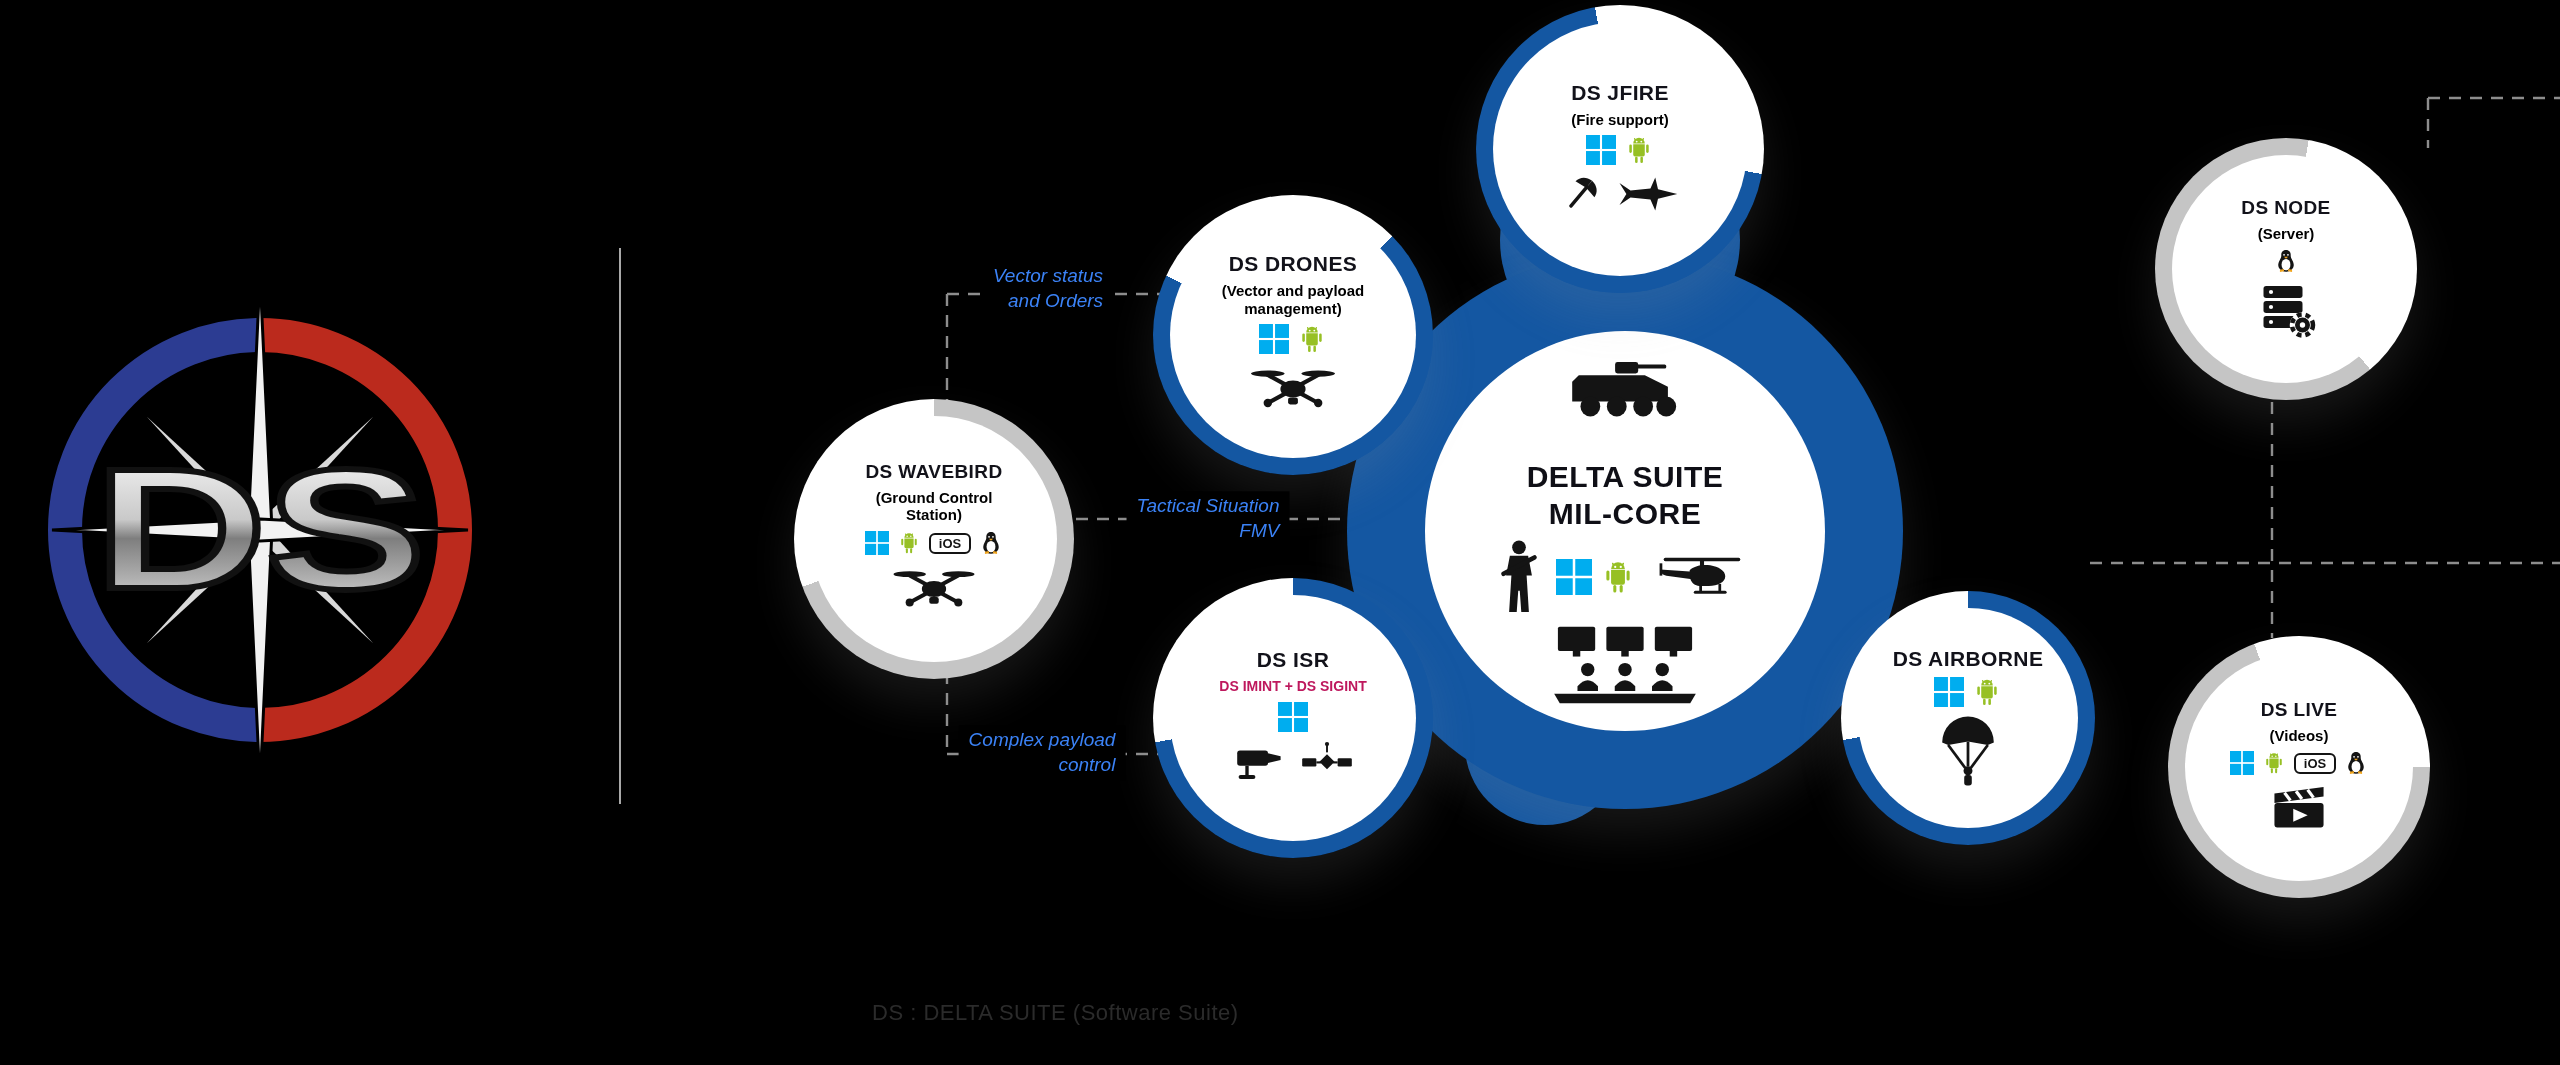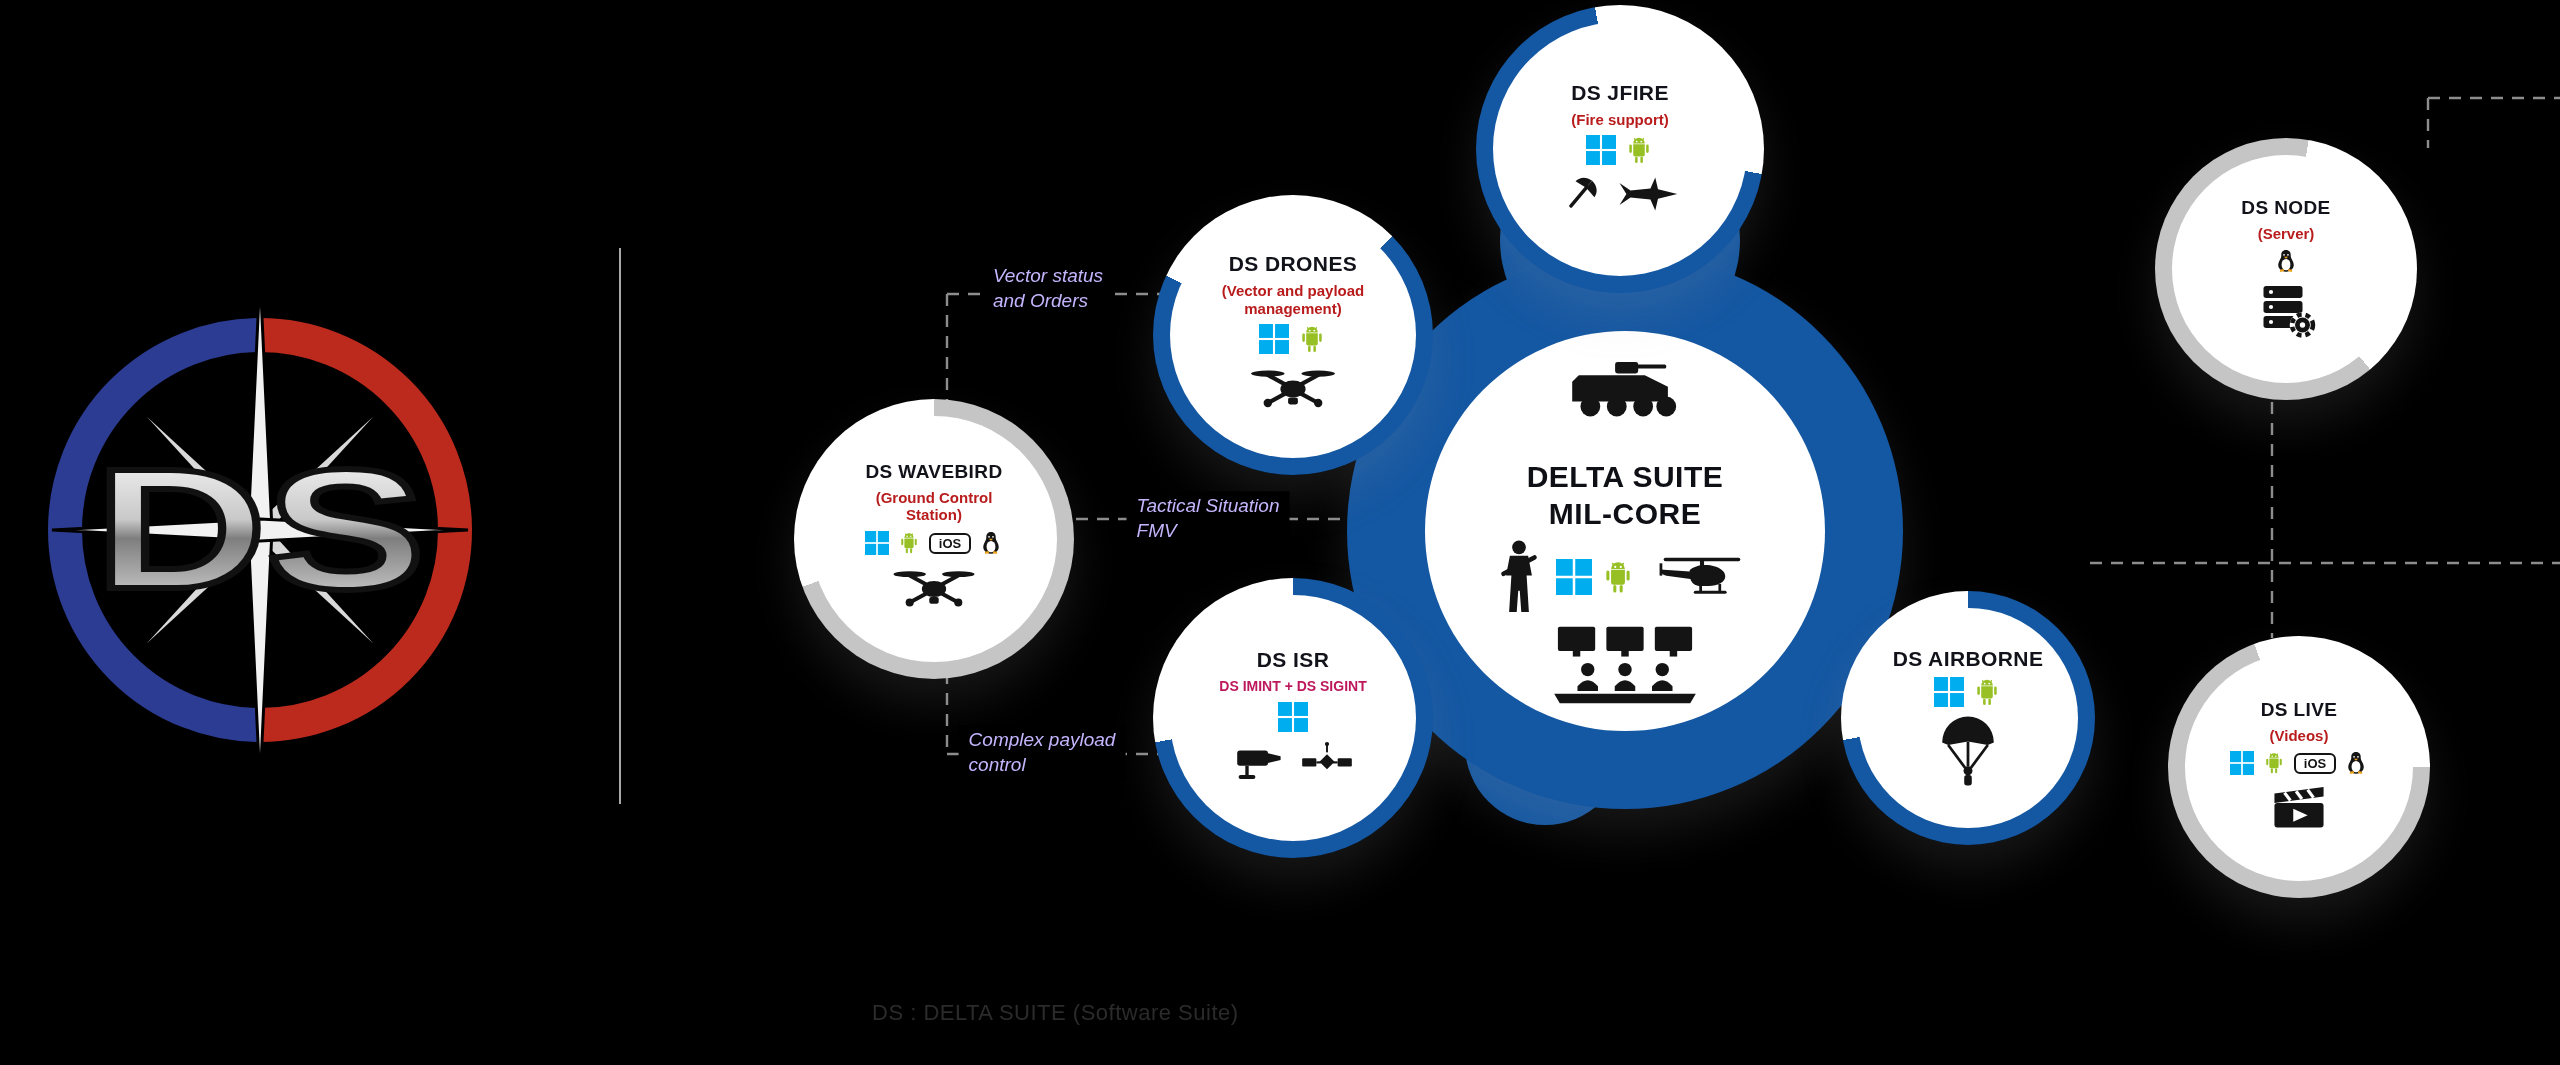--- a/index.html
+++ b/index.html
@@ -20,36 +20,36 @@
     box-shadow:0 24px 48px rgba(160,160,160,.14);text-decoration:underline;}
   .center-node{background:var(--blue);z-index:3;}
   .inner{position:absolute;inset:17px;background:#fff;border-radius:50%;
     display:flex;flex-direction:column;align-items:center;justify-content:center;
     text-align:center;gap:7px;padding:12px;box-sizing:border-box;}
   .center-node .inner{inset:78px;gap:8px;}
 
   .title{font-weight:bold;color:#12121a;font-size:21px;letter-spacing:.4px;line-height:1.05;}
   .title.big{font-size:21px;}
   .title.small{font-size:19px;}
-  .subtitle{font-weight:bold;color:#b91c1c;font-size:15px;line-height:1.18;}
+  .subtitle{font-weight:bold;color:#000000;font-size:15px;line-height:1.18;}
   .subtitle.plain{font-weight:600;font-size:14px;color:#be185d;}
   .center-title{font-weight:bold;color:#0f0f16;font-size:30px;line-height:1.15;letter-spacing:.5px;margin-top:29px;}
 
   .platforms{display:flex;align-items:center;justify-content:center;gap:8px;}
   .ic{width:24px;height:24px;display:block;}
   .ic.lg{width:30px;height:30px;}
   .ic.xl{width:36px;height:36px;}
   .ios-badge{border:2px solid #141414;border-radius:6px;font-size:13px;font-weight:bold;
     color:#141414;padding:2px 8px;line-height:1;display:inline-block;}
   .picto{display:block;}
   .picrow{display:flex;align-items:center;justify-content:center;gap:12px;}
   .crow{display:flex;align-items:center;justify-content:center;gap:14px;}
 
   .conn-label{position:absolute;z-index:6;transform:translate(-50%,-50%);
-    color:#c4b5fd;font-style:italic;font-size:19px;line-height:1.3;text-align:left;
+    color:#3b82f6;font-style:italic;font-size:19px;line-height:1.3;text-align:right;
     background:#000;padding:3px 10px;}
   .footnote{position:absolute;left:872px;top:1000px;z-index:2;color:#2b2b2b;
     font-size:22px;letter-spacing:.5px;}
   .hidden-defs{position:absolute;width:0;height:0;overflow:hidden;}
 </style>
 </head>
 <body>
 
 <svg class="hidden-defs" aria-hidden="true">
   <defs>

